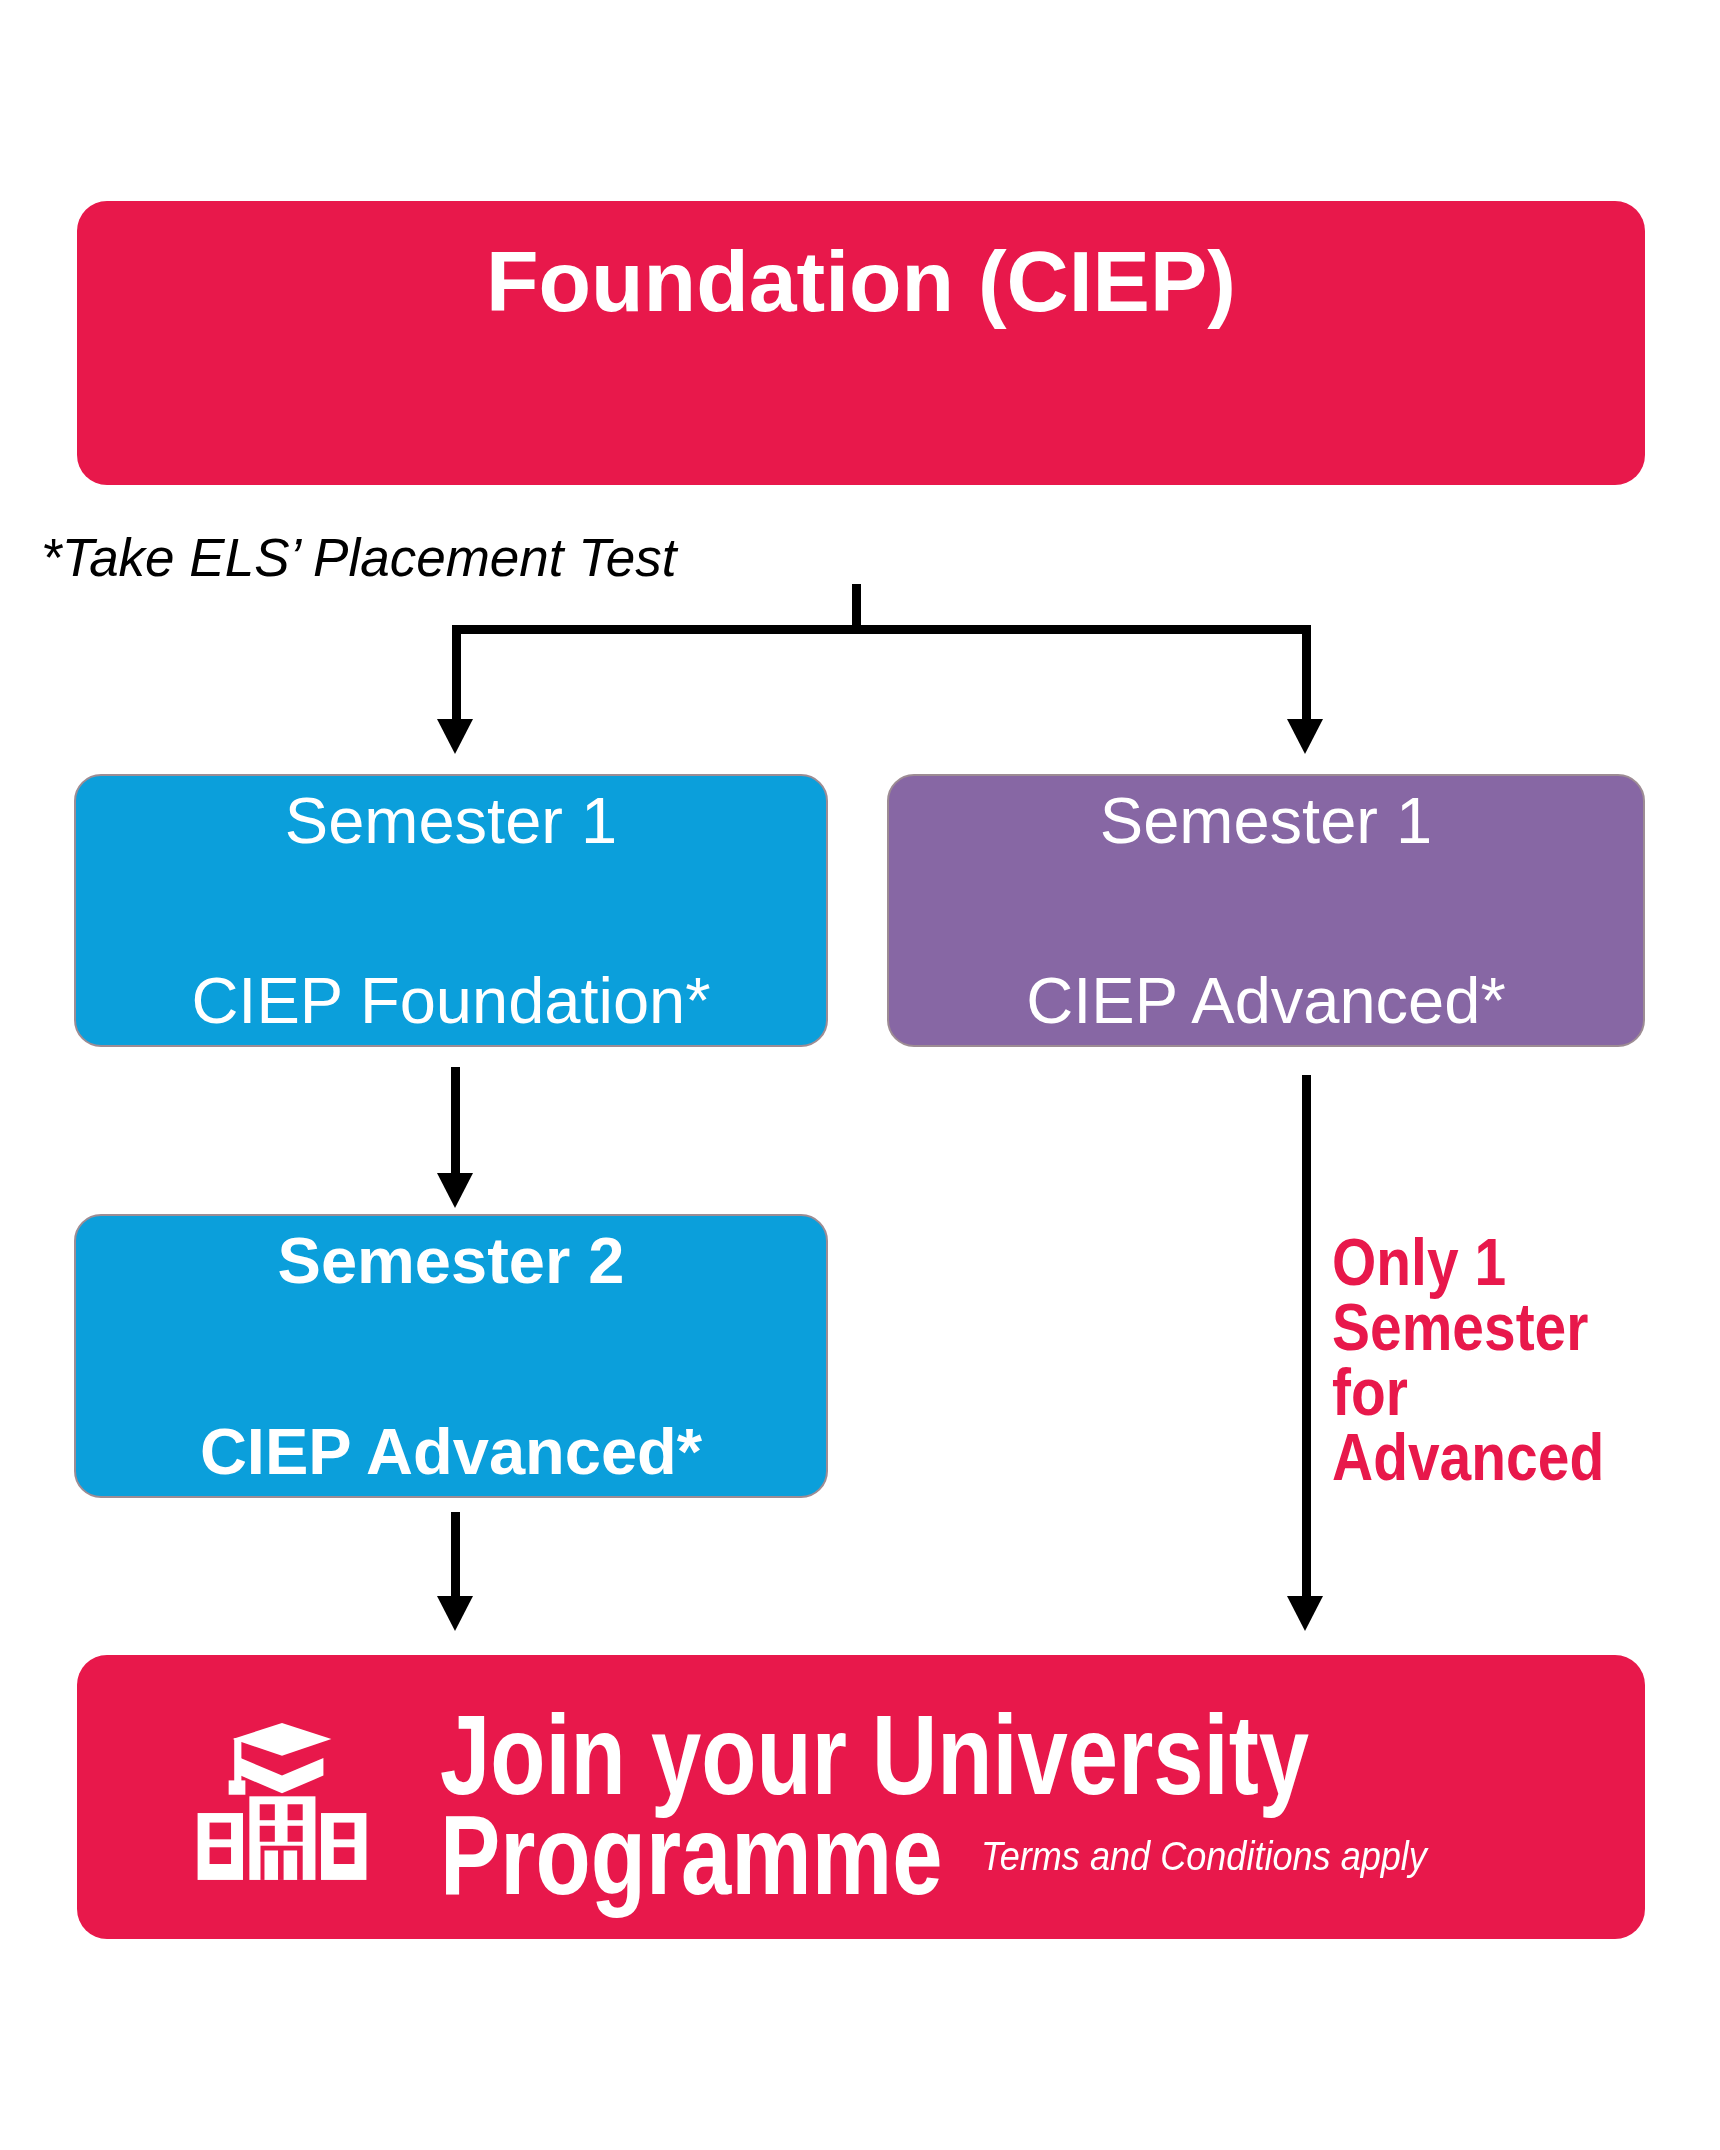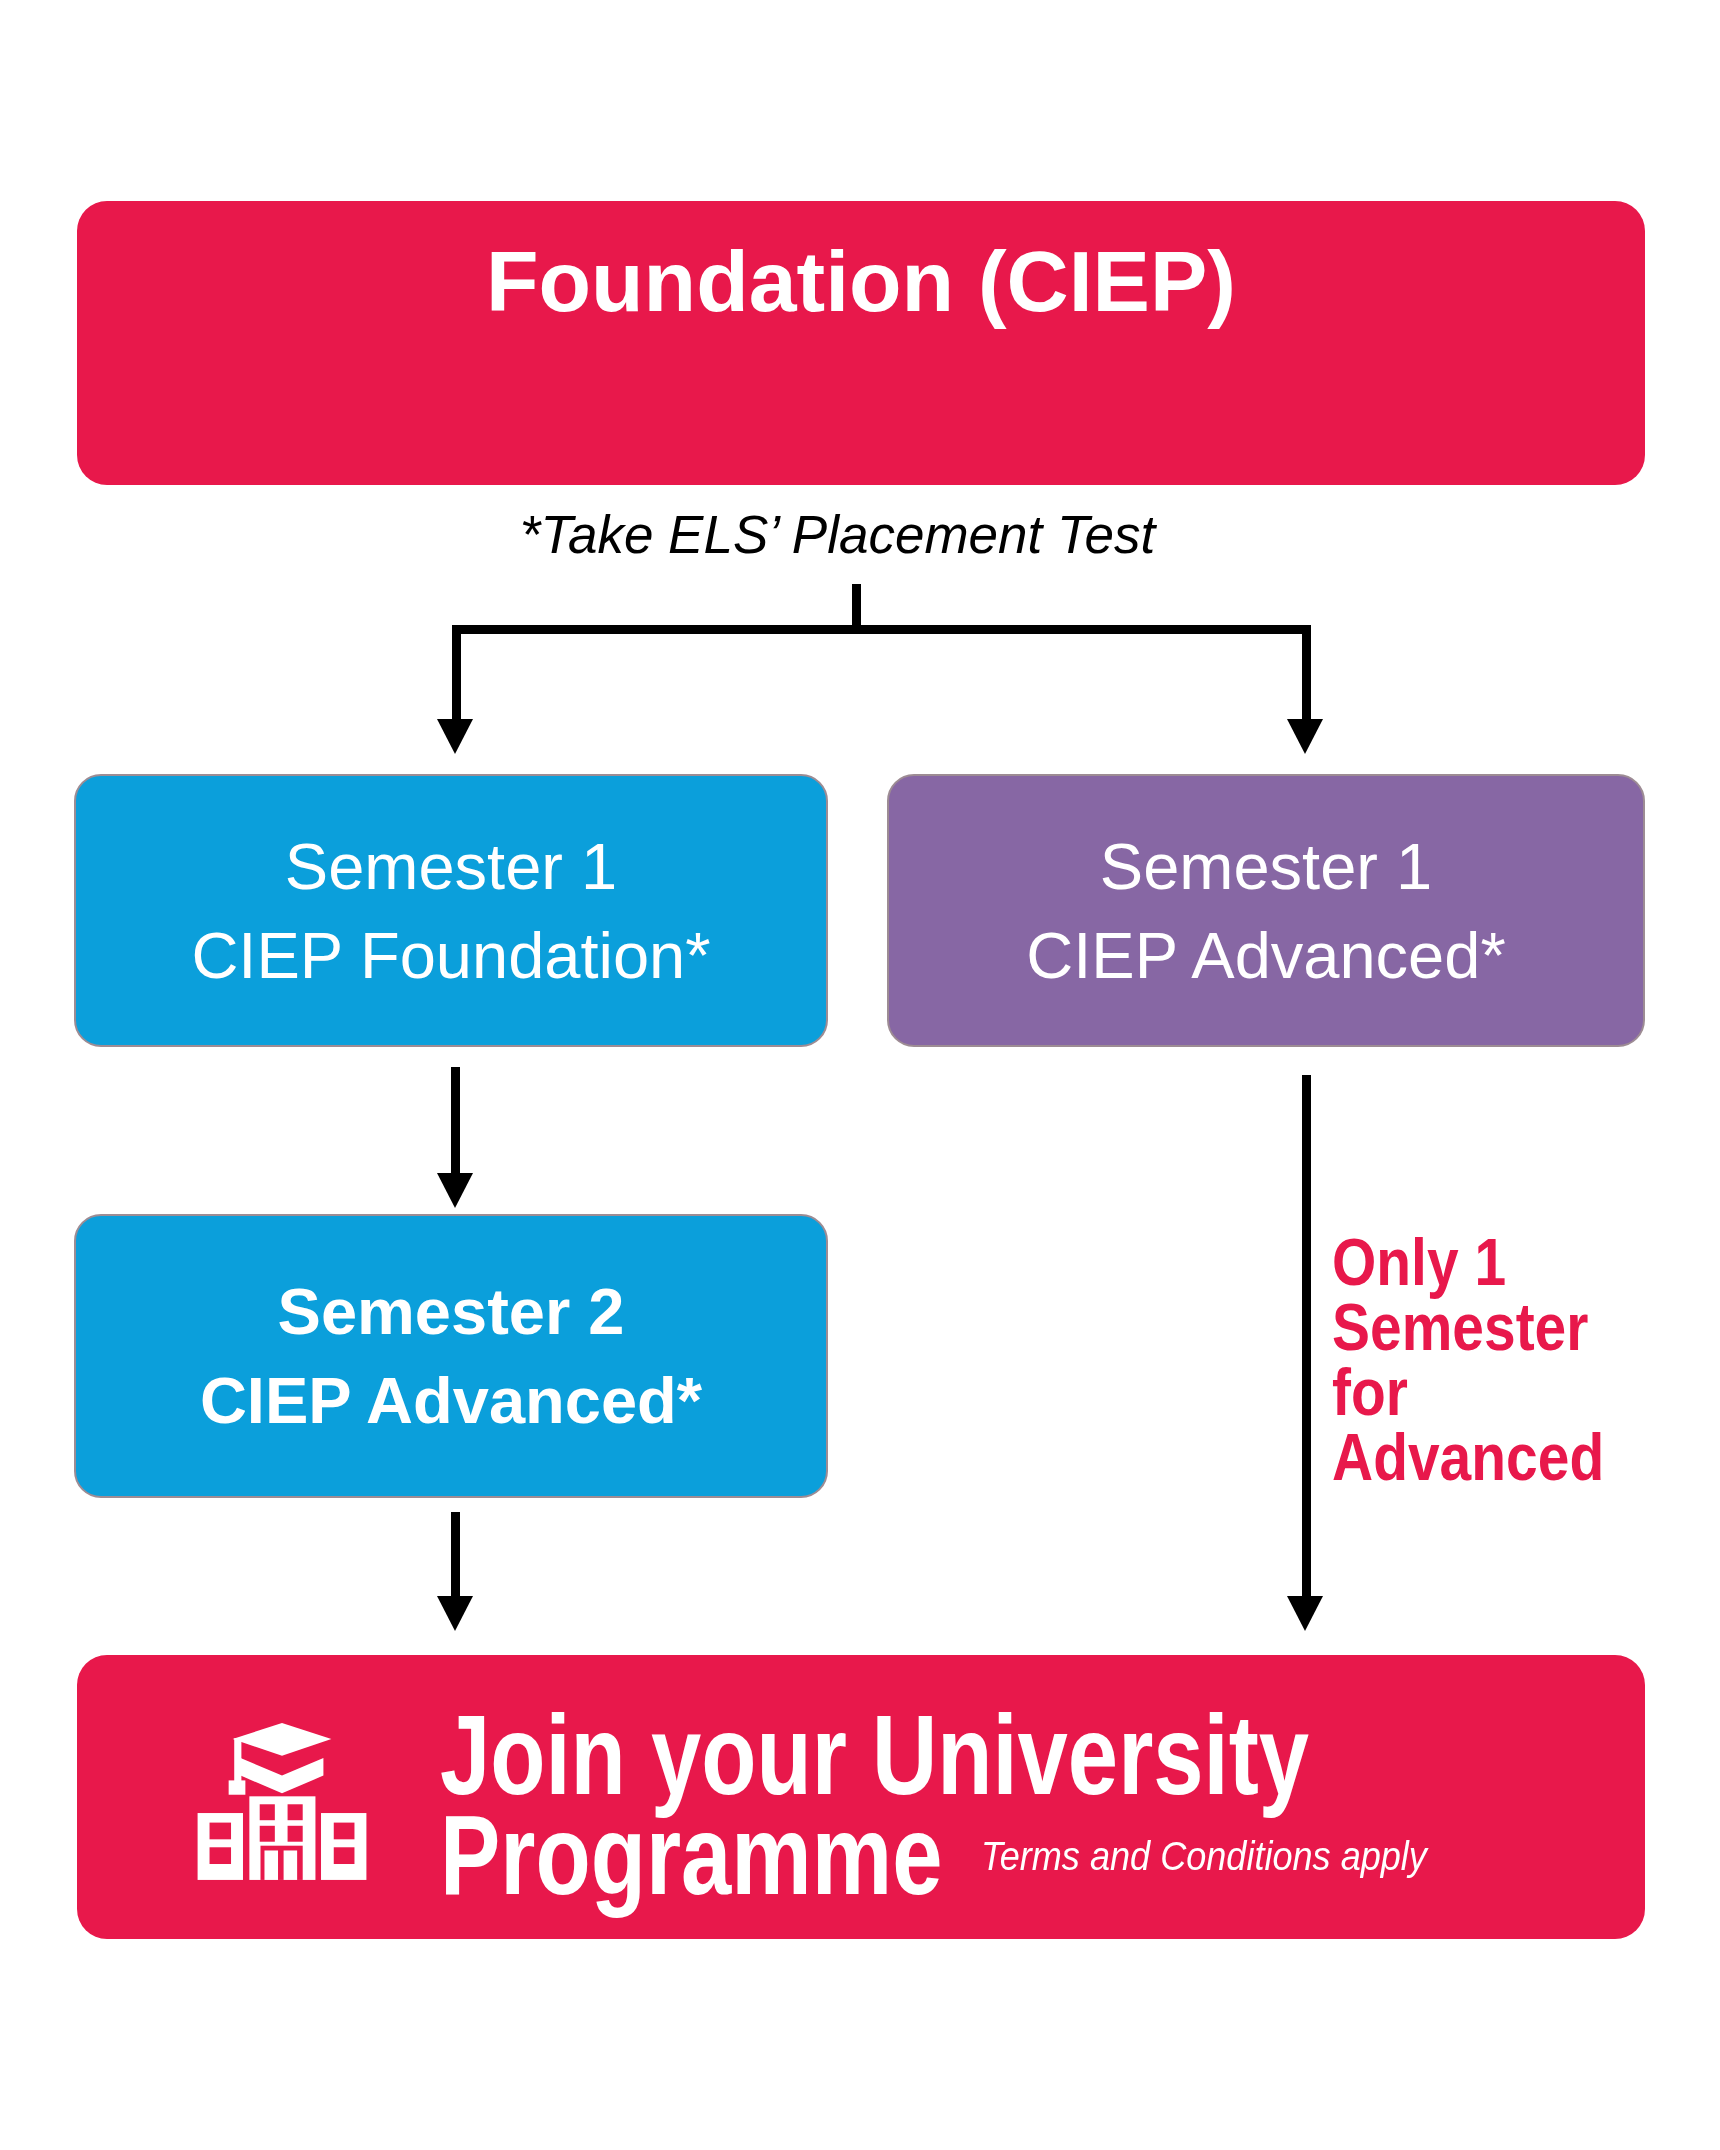--- a/index.html
+++ b/index.html
@@ -8,33 +8,33 @@
     font-family:"Liberation Sans", sans-serif;
   }
   
   .bigbox{
     position:absolute;box-sizing:border-box;border-radius:30px;
     background:var(--red,#E8184B);
   }
   .nodebox{
     position:absolute;box-sizing:border-box;border-radius:27px;
     border:2.4px solid var(--border,#9D8C94);
-    display:flex;flex-direction:column;align-items:center;justify-content:center;
+    display:flex;flex-direction:column;align-items:center;justify-content:space-between;
     color:#ffffff;font-size:65px;line-height:89px;font-weight:400;text-align:center;
   }
   .nodebox.blue{background:var(--blue,#0B9FDB);}
   .nodebox.purple{background:var(--purple,#8767A4);}
   
   .top-title{
     position:absolute;left:77px;top:227px;width:1568px;
     color:#ffffff;font-weight:700;font-size:86px;line-height:108px;text-align:center;
   }
   
   .note{
-    position:absolute;left:41px;top:503px;width:1593px;text-align:center;
+    position:absolute;left:41px;top:526px;width:1593px;
     color:#000;font-style:italic;font-size:53px;line-height:64px;
   }
   
   .line{position:absolute;background:var(--black,#000000);}
   .arrowhead{
     position:absolute;width:0;height:0;
     border-left:18.3px solid transparent;border-right:18.3px solid transparent;
     border-top:35px solid var(--black,#000000);
   }
   

